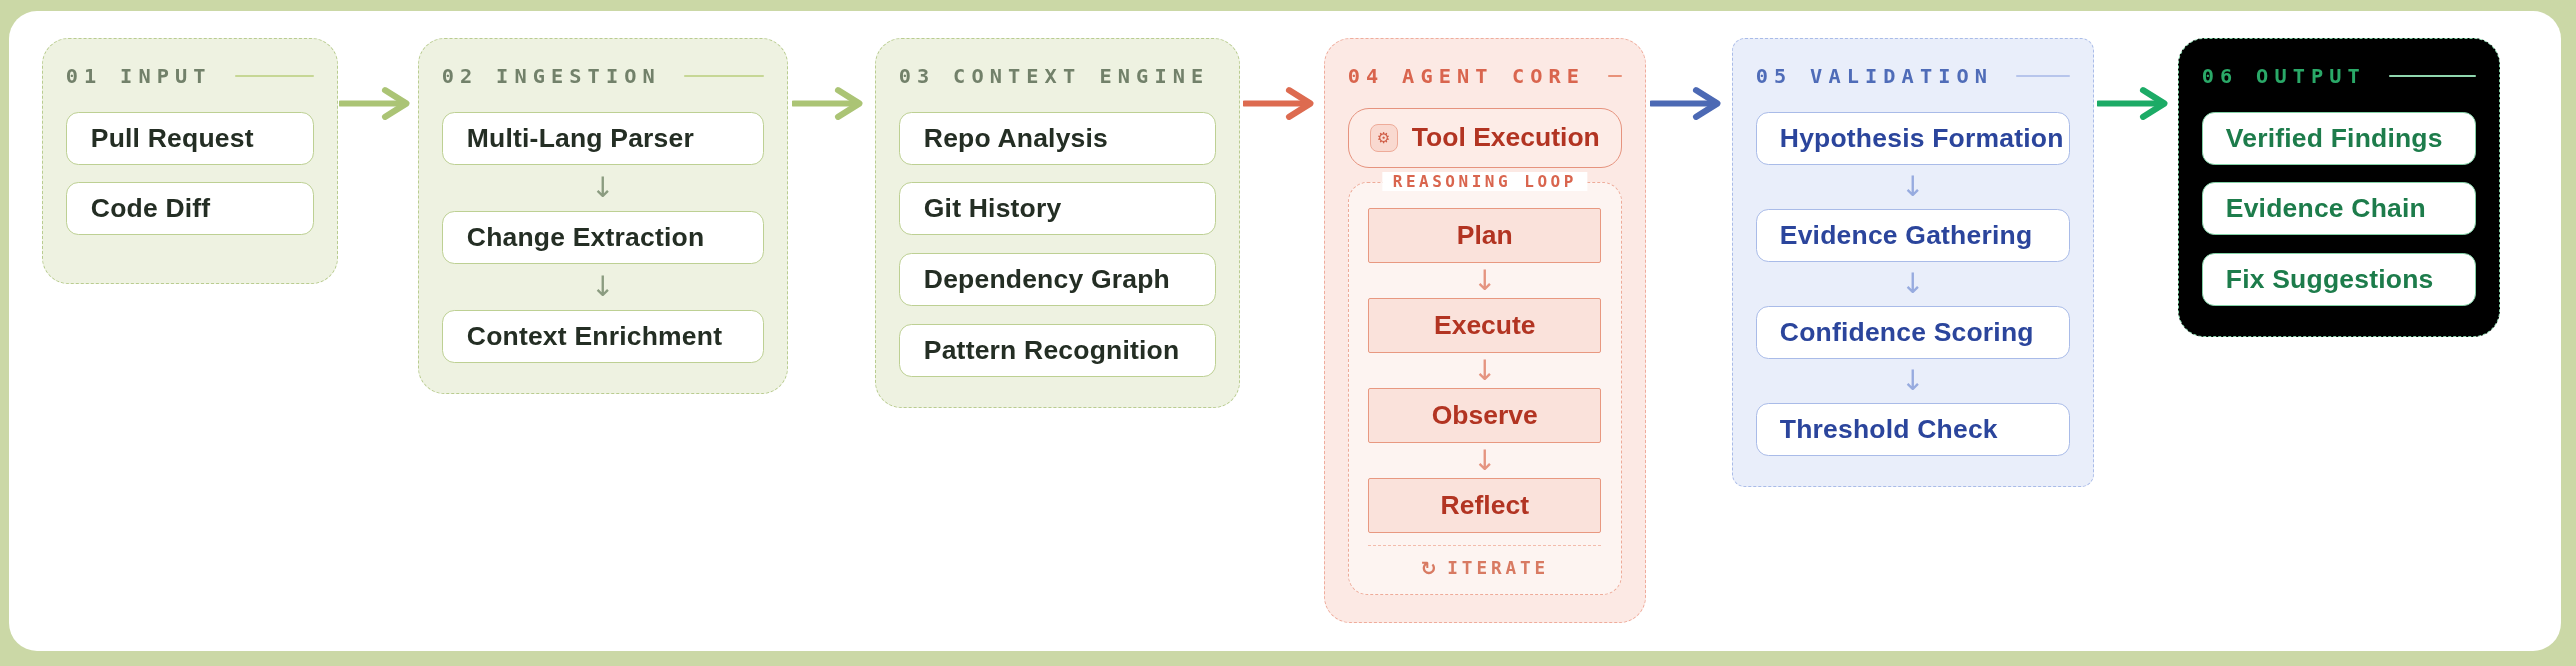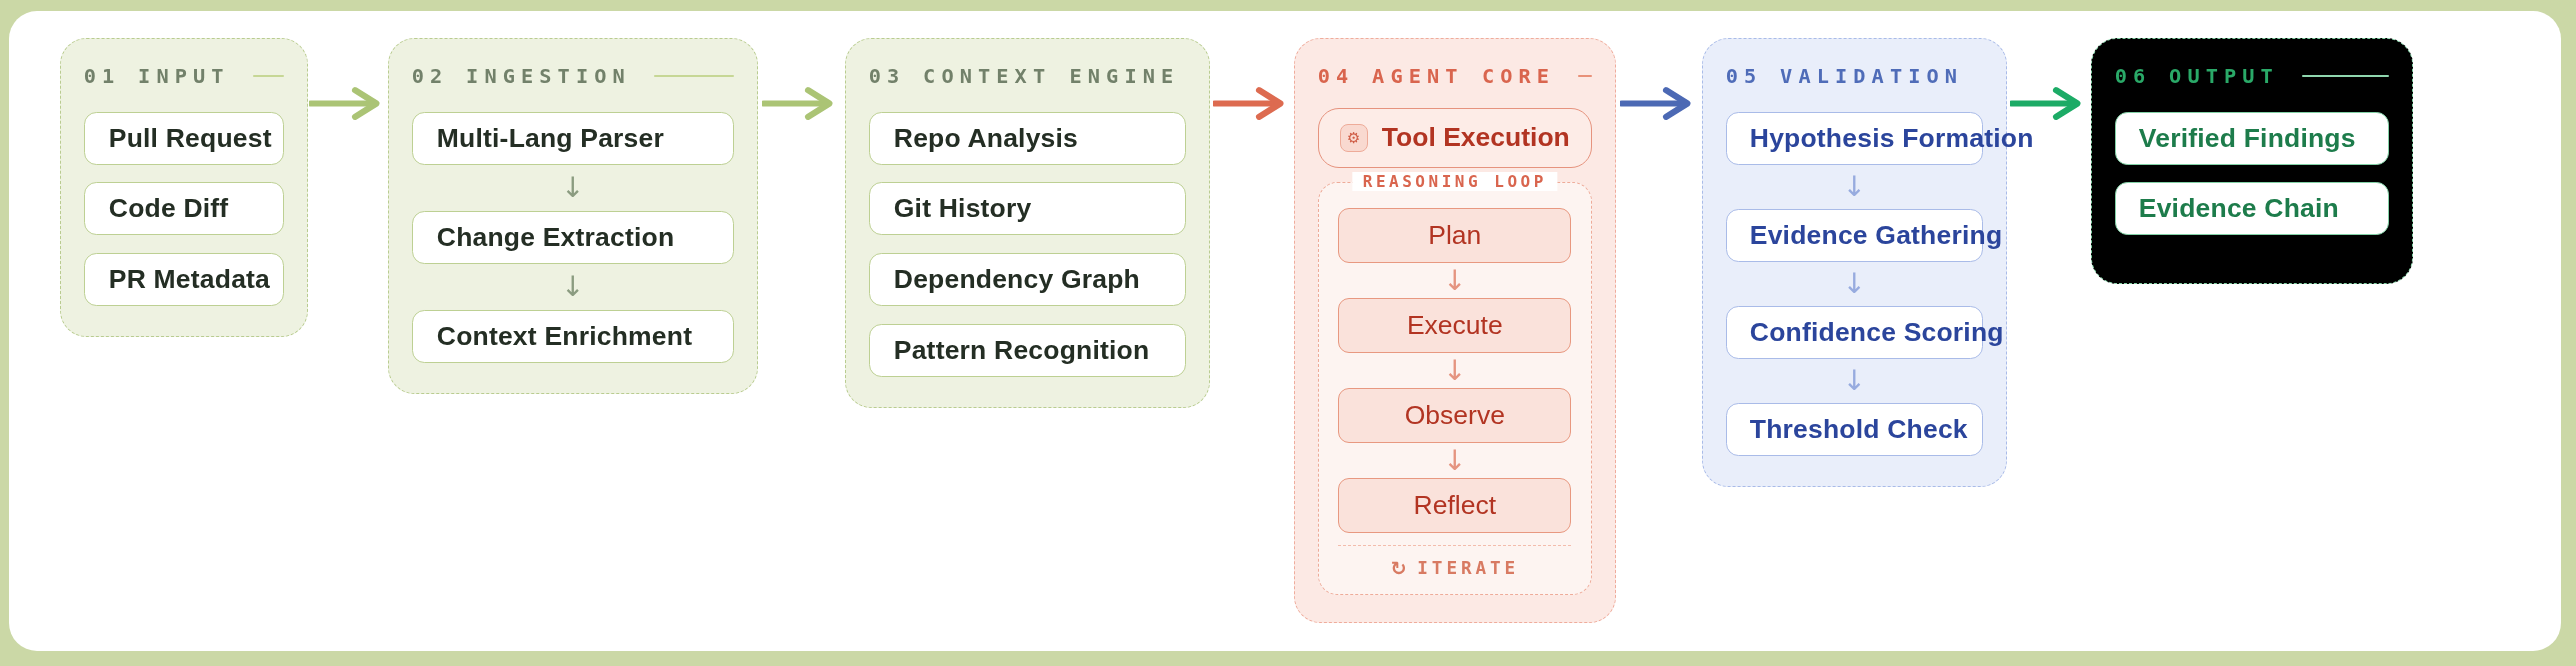--- a/index.html
+++ b/index.html
@@ -130,26 +130,26 @@
   .loop-box {
     border:1.8px dashed #eeab99;
     border-radius:19.4px;
     background:#fdf4f1;
     padding:25px 19.4px 14px;
   }
   .step {
     height:55px;
     background:#fae2db;
     border:1.8px solid #e89880;
-    border-radius:11px;
+    border-radius:2px;
     display:flex;
     align-items:center;
     justify-content:center;
     font-size:26.5px;
-    font-weight:400;
+    font-weight:700;
     color:#b23422;
   }
   .loop-box .varrow { height:35px; color:#e59480; }
   .iterate-divider {
     border-top:1.8px dashed #f3bcac;
     margin-top:12.4px;
   }
   .iterate-row {
     margin-top:10.6px;
     display:flex;
@@ -165,40 +165,39 @@
   .iterate-row .icn { font-family:"DejaVu Sans", sans-serif; font-size:19.4px; letter-spacing:0; }
   
   .connector {
     flex:0 0 auto;
     margin-top:46px;
     display:flex;
     justify-content:center;
   }
   .w1 { width:80px; } .w2 { width:87px; } .w3 { width:84px; } .w4 { width:86px; } .w5 { width:84px; }
   
-  .p1 { width:248px;margin-left:18px; } .p2 { width:370px; } .p3 { width:365px; }
-  .p4 { width:322px; } .p5 { width:305px; } .p6 { width:322px; }
+  .p1 { width:296px; } .p2 { width:370px; } .p3 { width:365px; }
+  .p4 { width:322px; } .p5 { width:362px;border-radius:13px; } .p6 { width:322px; }
 </style>
 </head>
 <body>
 
 <div class="card">
   <div class="flow">
 
     <div class="panel t-green p1">
       <div class="panel-header">
         <span class="num">01</span>
         <span class="ttl">INPUT</span>
         <span class="rule"></span>
       </div>
       <div class="node">Pull Request</div>
       <div class="gap"></div>
       <div class="node">Code Diff</div>
       <div class="gap"></div>
-      <div class="node">PR Metadata</div>
     </div>
 
     <div class="connector w1">
       <svg width="78" height="39" viewBox="0 0 88 44">
         <path d="M2 22 H68" stroke="#abc475" stroke-width="7" stroke-linecap="round" fill="none"></path>
         <path d="M52 7 L76 22 L52 37" stroke="#abc475" stroke-width="7" stroke-linecap="round" stroke-linejoin="round" fill="none"></path>
       </svg>
     </div>
 
     <div class="panel t-green p2">
@@ -306,17 +305,18 @@
     <div class="panel t-emerald p6">
       <div class="panel-header">
         <span class="num">06</span>
         <span class="ttl">OUTPUT</span>
         <span class="rule"></span>
       </div>
       <div class="node">Verified Findings</div>
       <div class="gap"></div>
       <div class="node">Evidence Chain</div>
       <div class="gap"></div>
+      <div class="node">Fix Suggestions</div>
     </div>
 
   </div>
 </div>
 
 
 </body></html>

